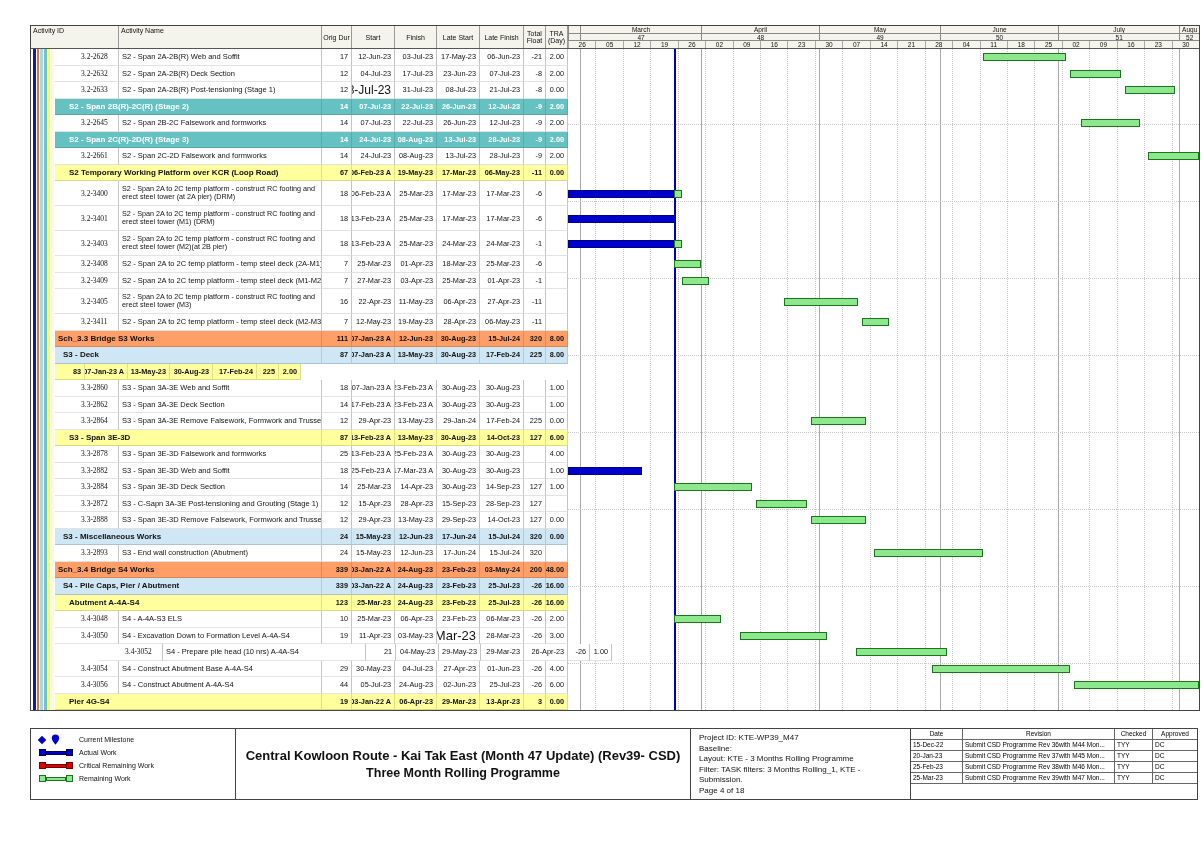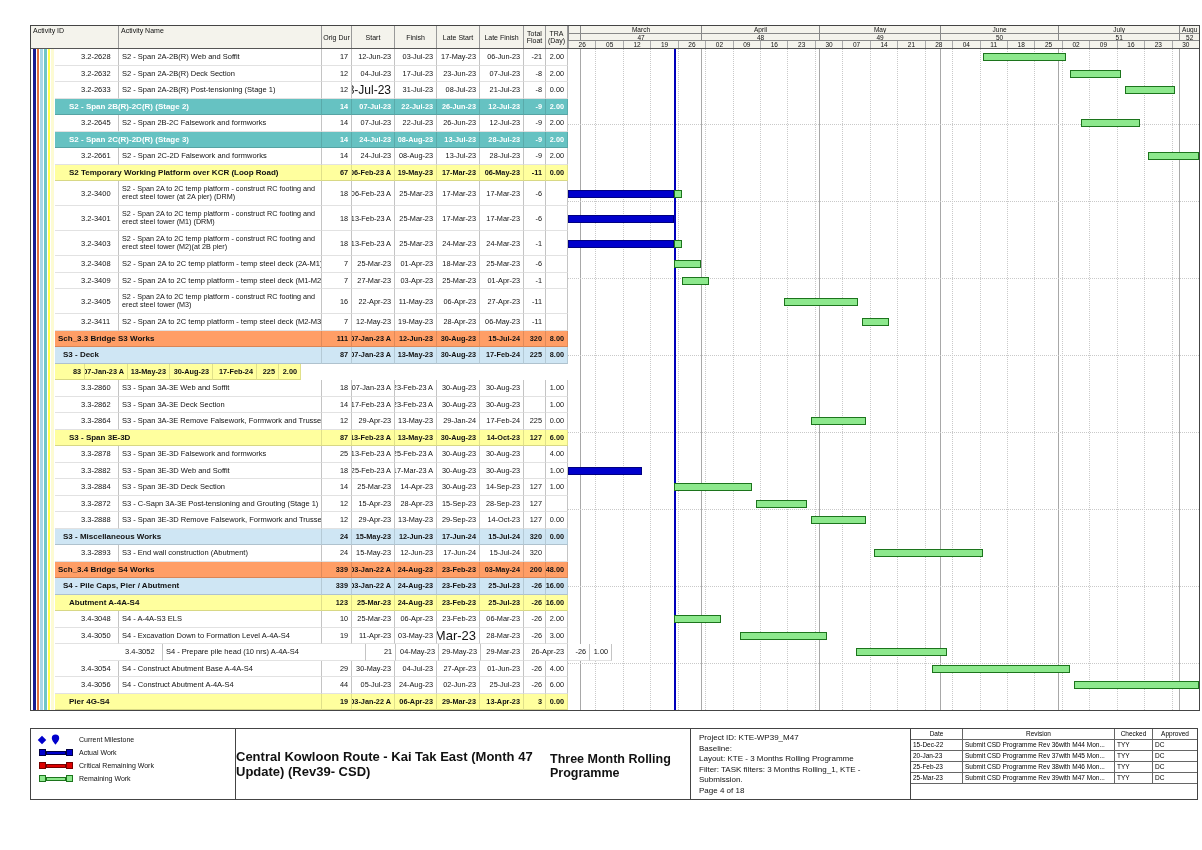--- a/index.html
+++ b/index.html
@@ -23,37 +23,37 @@
   .vweek{border-left:1px dotted #c9c9c9;}
   .vmonth{border-left:1px solid #a8a8a8;}
   .hdot{position:absolute;left:0;right:0;height:0;border-top:1px dotted #c9c9c9;}
   .ddate{position:absolute;top:0;bottom:0;width:2px;background:#0000bb;z-index:3;}
   .rows{position:relative;margin-left:24px;z-index:1;}
   .row{display:flex;position:relative;}
   .row.task{background:transparent;}
   .cell{box-sizing:border-box;border-right:1px solid #c4c4c4;font-size:7.5px;color:#111;display:flex;align-items:center;overflow:hidden;white-space:nowrap;background:#fff;border-bottom:1px solid #e2e2e2;}
   .cell.rt{justify-content:flex-end;padding-right:3px;}
   .cell.name{padding-left:3px;}
-  .cell.idc{padding-left:26px;}
+  .cell.idc{padding-left:26px;font-family:Liberation Serif, serif;}
   .wrapname{white-space:normal !important;line-height:8.5px;font-size:7.2px;align-items:center;}
   .lab{font-weight:bold;font-size:8px;}
   .sum .cell{border-right:1px solid rgba(0,0,0,0.12);border-bottom:1px solid rgba(0,0,0,0.15);}
   .sum-teal .cell{background:#66c2c2;color:#fff;font-weight:bold;}
   .sum-yellow .cell{background:#ffff9e;color:#111;font-weight:bold;}
   .sum-orange .cell{background:#ff9e66;color:#111;font-weight:bold;}
   .sum-ltblue .cell{background:#cfe6f4;color:#111;font-weight:bold;}
   .ccell{position:relative;flex:1;background:transparent;border-right:none;}
   .bar{position:absolute;top:50%;margin-top:-4px;height:8px;box-sizing:border-box;z-index:2;}
   .bar.actual{background:#0000cc;border:1px solid #000080;}
   .bar.remaining{background:#8de88d;border:1px solid #1c741c;}
   
   .footer{position:absolute;left:30px;top:728px;width:1168px;height:72px;border:1px solid #444;display:flex;box-sizing:border-box;background:#fff;}
   .fbox{box-sizing:border-box;border-right:1px solid #444;height:100%;}
   .f-legend{width:205px;padding:4px 6px;}
-  .f-title{width:455px;display:flex;align-items:center;justify-content:center;}
+  .f-title{width:455px;display:flex;flex-direction:column;align-items:center;justify-content:center;}
   .f-info{width:220px;padding:4px 8px;display:flex;flex-direction:column;font-size:8px;color:#111;}
   .f-rev{flex:1;border-right:none;font-size:6.5px;}
   .lg-item{display:flex;align-items:center;height:13px;}
   .lg-icon{width:42px;display:flex;align-items:center;}
   .lg-label{font-size:7px;color:#111;}
   .lg-sq{width:7px;height:7px;box-sizing:border-box;}
   .lg-bar{width:20px;height:4px;box-sizing:border-box;}
   .lg-diamond{width:6px;height:6px;transform:rotate(45deg);background:#0000cc;margin:0 6px 0 2px;}
   .title1{font-size:13px;font-weight:bold;color:#111;}
   .title2{font-size:12.5px;font-weight:bold;color:#111;margin-top:3px;}

